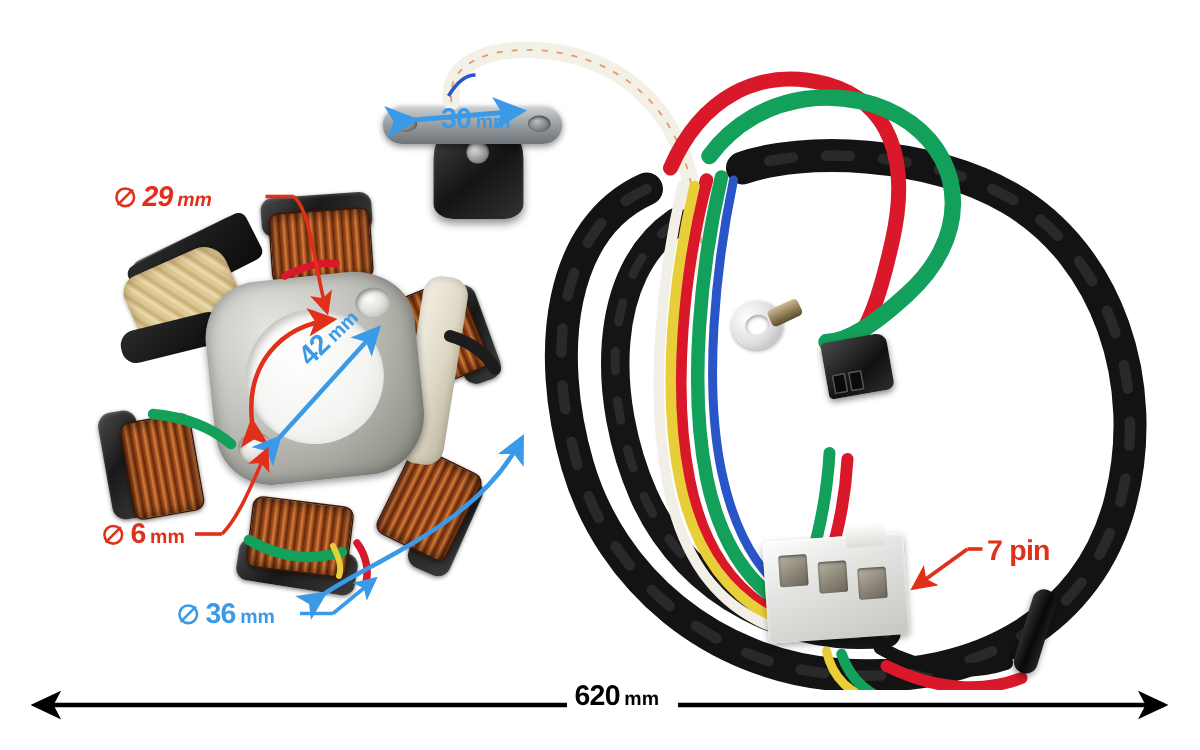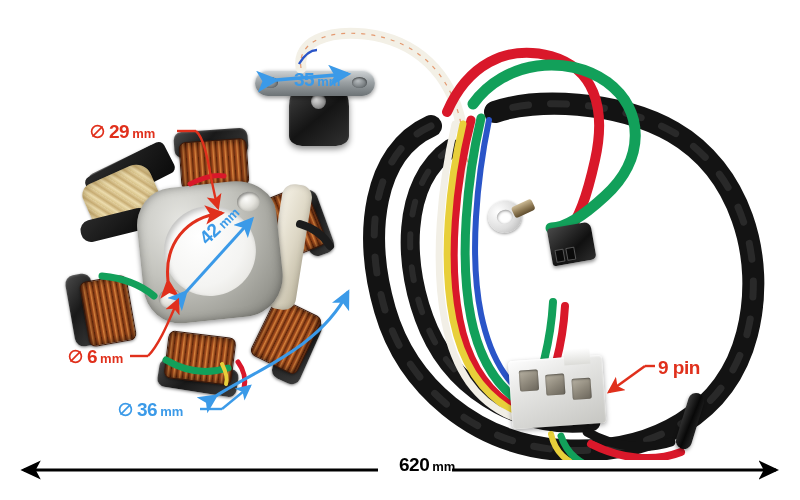--- a/index.html
+++ b/index.html
@@ -23,21 +23,21 @@
     font-weight:bold;
     line-height:1;
     display:flex;
     align-items:baseline;
     gap:3px;
   }
   .dim-label .num{font-size:19px;letter-spacing:-0.5px;}
   .dim-label .unit{font-size:13px;font-weight:bold;}
   .dim-red{color:#e0301c;}
   .dim-blue{color:#3b9ae8;}
-  .dim-black{color:#000000;margin-left:16px;}
+  .dim-black{color:#000000;}
 
   .dia-sym{
     width:15px;height:15px;
     margin-right:1px;
     align-self:center;
     flex:0 0 auto;
   }
 
   
   #stator{
@@ -343,21 +343,21 @@
 
     <path d="M276,80 L348,74" stroke="#3b9ae8" stroke-width="3.4" fill="none" marker-end="url(#ah-blue)" marker-start="url(#ah-blue)"></path>
 
     <path d="M655,366 L645,366" stroke="#e0301c" stroke-width="2.4" fill="none"></path>
     <path d="M645,366 L609,392" stroke="#e0301c" stroke-width="2.6" fill="none" marker-end="url(#ah-red)"></path>
 
     <path d="M24,470 L378,470" stroke="#000000" stroke-width="3" fill="none" marker-start="url(#ah-blk-s)"></path>
     <path d="M452,470 L776,470" stroke="#000000" stroke-width="3" fill="none" marker-end="url(#ah-blk)"></path>
   </svg>
 
-  <div class="dim-label dim-red" style="left:90px;top:122px;">
+  <div class="dim-label dim-red" style="left:76px;top:122px;font-style:italic;">
     <svg class="dia-sym" viewBox="0 0 16 16">
       <ellipse cx="8" cy="8" rx="6.3" ry="6.3" fill="none" stroke="#e0301c" stroke-width="1.8"></ellipse>
       <line x1="2.6" y1="13.4" x2="13.4" y2="2.6" stroke="#e0301c" stroke-width="1.8"></line>
     </svg>
     <span class="num">29</span>
     <span class="unit">mm</span>
   </div>
 
   <div class="dim-label dim-red" style="left:68px;top:347px;">
     <svg class="dia-sym" viewBox="0 0 16 16">
@@ -376,26 +376,26 @@
   <div class="dim-label dim-blue" style="left:118px;top:400px;">
     <svg class="dia-sym" viewBox="0 0 16 16">
       <ellipse cx="8" cy="8" rx="6.3" ry="6.3" fill="none" stroke="#3b9ae8" stroke-width="1.8"></ellipse>
       <line x1="2.6" y1="13.4" x2="13.4" y2="2.6" stroke="#3b9ae8" stroke-width="1.8"></line>
     </svg>
     <span class="num">36</span>
     <span class="unit">mm</span>
   </div>
 
   <div class="dim-label dim-blue" style="left:294px;top:70px;">
-    <span class="num">35</span>
+    <span class="num">30</span>
     <span class="unit">mm</span>
   </div>
 
   <div class="dim-label dim-red" style="left:658px;top:358px;">
-    <span class="num">9 pin</span>
+    <span class="num">7 pin</span>
   </div>
 
   <div class="dim-label dim-black" id="span-label">
     <span class="num">620</span>
     <span class="unit">mm</span>
   </div>
 
 </div>
 
 </body></html>

